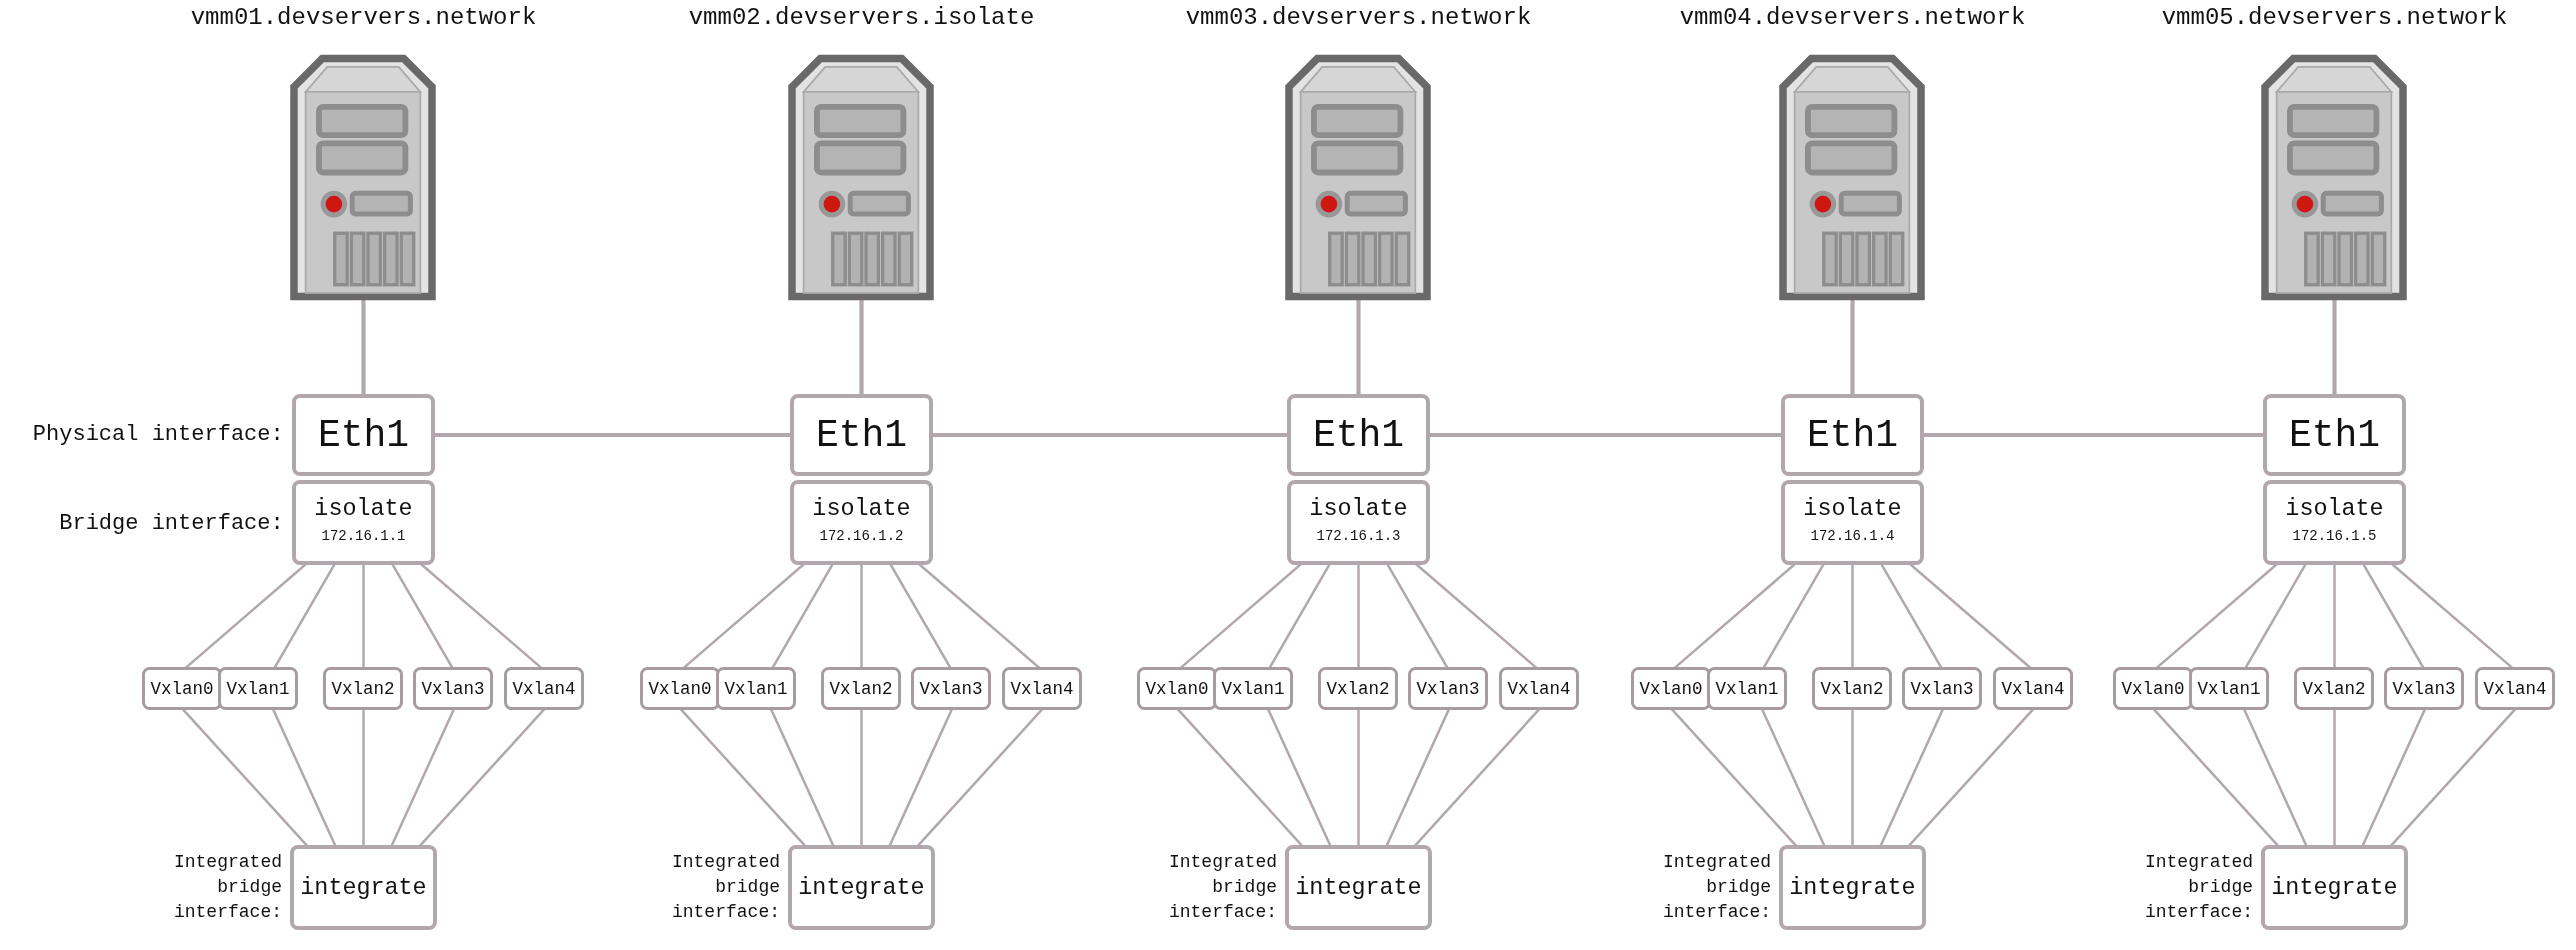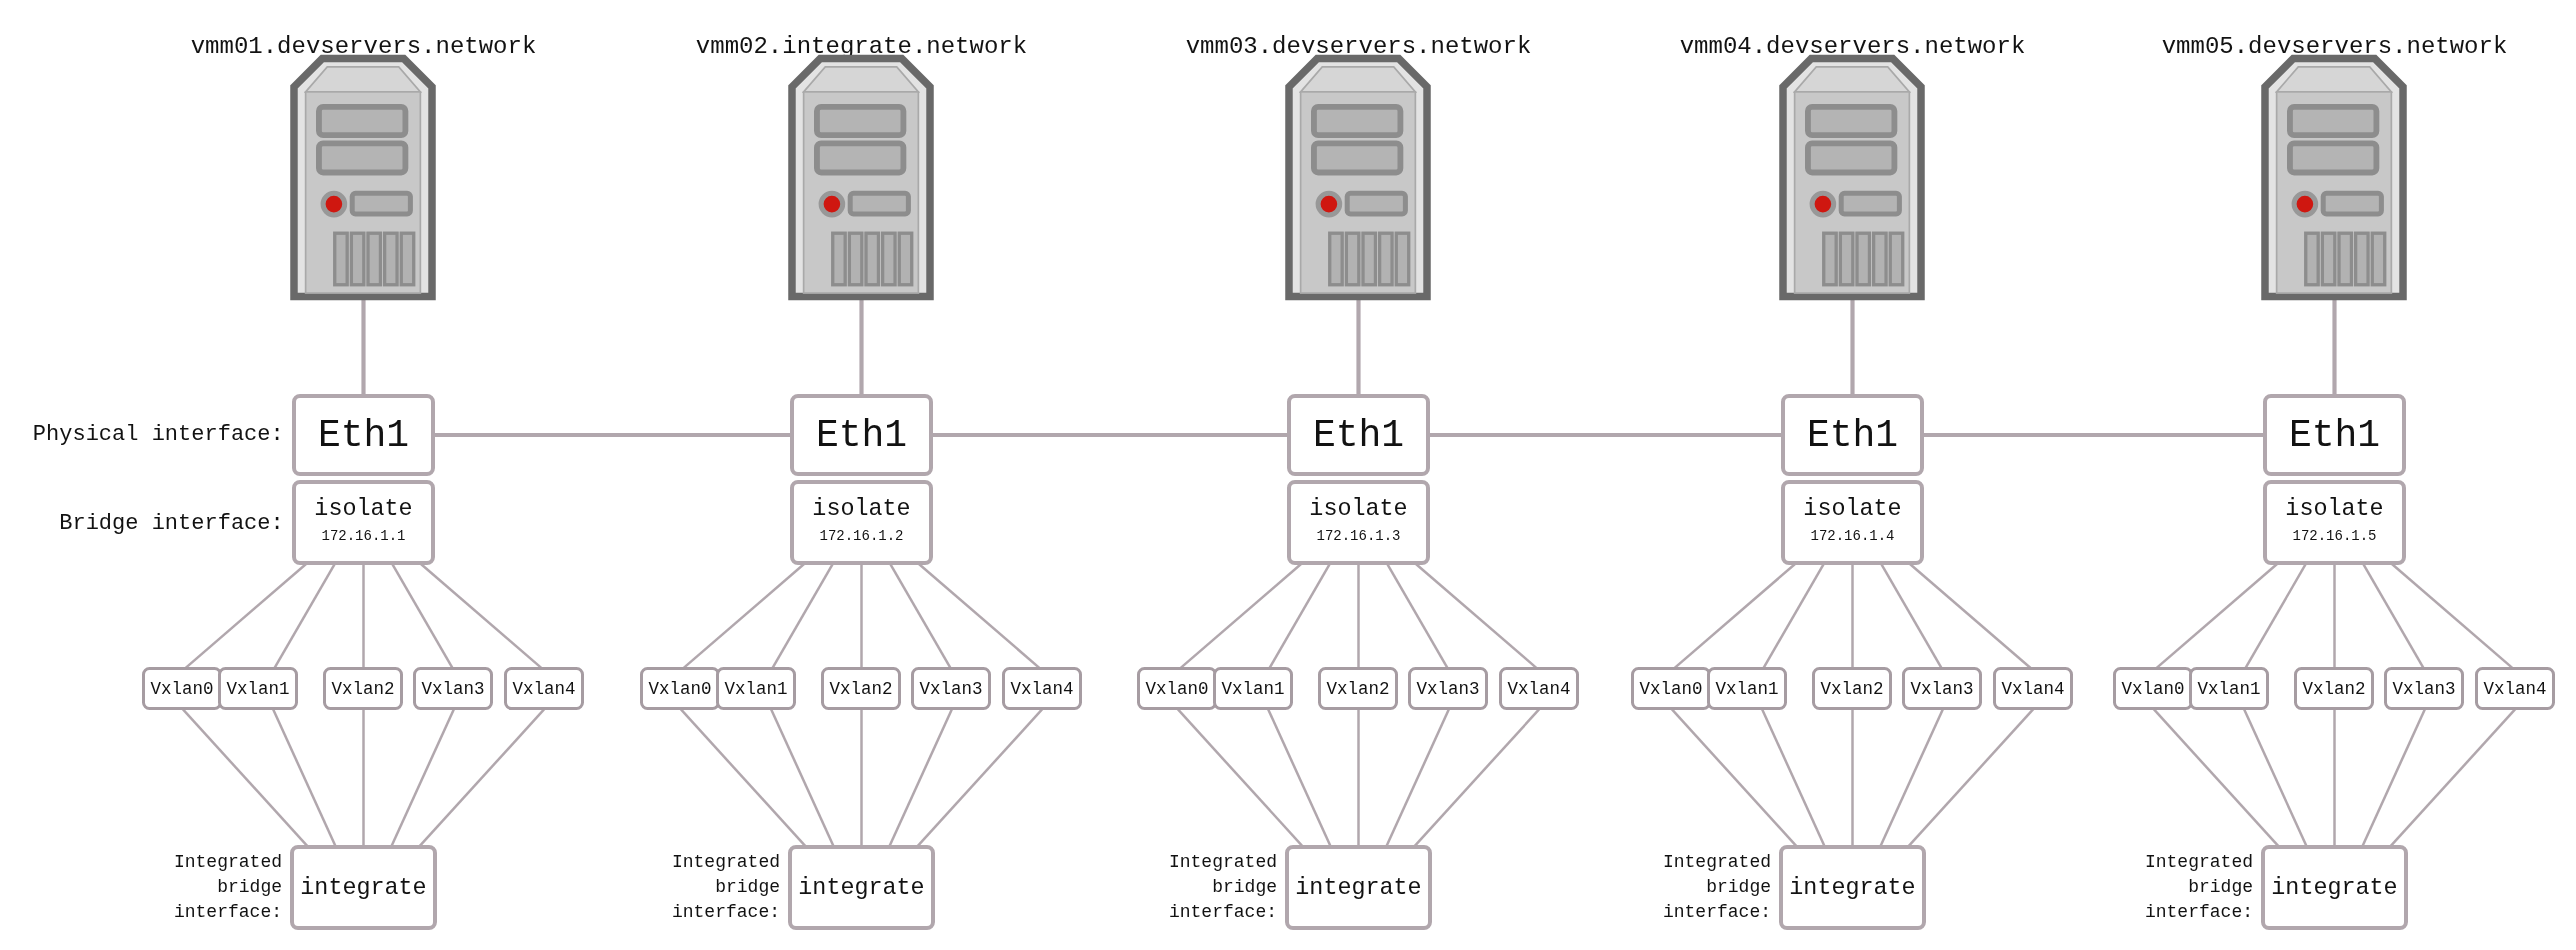--- a/index.html
+++ b/index.html
@@ -1,21 +1,21 @@
 <!DOCTYPE html>
 <html style="font-size:13.3px"><head>
 <meta charset="utf-8">
 <style>
   html,body{margin:0;padding:0;background:#ffffff;}
   #canvas{
     position:relative;width:2576px;height:950px;background:#ffffff;overflow:hidden;
     font-family:"Liberation Mono","DejaVu Sans Mono",monospace;color:#121212;
   }
   .column{position:absolute;top:0;width:501px;height:950px;}
-  .host{position:absolute;top:33px;left:0;width:501px;text-align:center;
+  .host{position:absolute;top:4px;left:0;width:501px;text-align:center;
         font-size:24px;line-height:27px;white-space:nowrap;z-index:2;}
   .server{position:absolute;left:176px;top:53px;z-index:2;}
   .node{position:absolute;box-sizing:border-box;background:#ffffff;
         border:4.2px solid #b1a7ad;border-radius:8px;display:flex;flex-direction:column;
         align-items:center;justify-content:center;text-align:center;z-index:2;}
   .eth{left:179px;top:394px;width:143px;height:82px;font-size:38px;}
   .bridge{left:179px;top:480px;width:143px;height:85px;}
   .bridge .bname{display:block;font-size:23.4px;line-height:28px;}
   .bridge .bip{display:block;font-size:14px;line-height:27px;white-space:nowrap;}
   .vxlan{top:667px;width:80px;height:43px;font-size:17.5px;border-width:3.3px;
@@ -95,21 +95,21 @@
         <line x1="83" y1="850" x2="236" y2="1018" stroke-width="3"></line>
         <line x1="268" y1="672" x2="191.5" y2="804" stroke-width="3"></line>
         <line x1="191.5" y1="850" x2="268" y2="1018" stroke-width="3"></line>
         <line x1="300" y1="672" x2="300" y2="804" stroke-width="3"></line>
         <line x1="300" y1="850" x2="300" y2="1018" stroke-width="3"></line>
         <line x1="332" y1="672" x2="408.5" y2="804" stroke-width="3"></line>
         <line x1="408.5" y1="850" x2="332" y2="1018" stroke-width="3"></line>
         <line x1="364" y1="672" x2="517" y2="804" stroke-width="3"></line>
         <line x1="517" y1="850" x2="364" y2="1018" stroke-width="3"></line>
       </svg>
-    <div class="host">vmm02.integrate.network</div>
+    <div class="host">vmm02.devservers.isolate</div>
     <svg class="server" width="148" height="249" viewBox="0 0 178 298">
       <path d="M6 40 L40 6 L138 6 L172 40 L172 292 L6 292 Z" fill="#e3e3e3" stroke="#696969" stroke-width="9"></path>
       <polygon points="20,46 46,16 132,16 158,46" fill="#d6d6d6" stroke="#a9a9a9" stroke-width="2"></polygon>
       <rect x="20" y="46" width="138" height="242" fill="#c8c8c8" stroke="#a9a9a9" stroke-width="2"></rect>
       <rect x="36" y="64" width="104" height="34" rx="5" fill="#b4b4b4" stroke="#8d8d8d" stroke-width="7"></rect>
       <rect x="36" y="108" width="104" height="35" rx="5" fill="#b4b4b4" stroke="#8d8d8d" stroke-width="7"></rect>
       <circle cx="54" cy="181" r="13" fill="#cf1710" stroke="#989898" stroke-width="6"></circle>
       <rect x="76" y="168" width="70" height="25" rx="4" fill="#b4b4b4" stroke="#8d8d8d" stroke-width="6"></rect>
       <g fill="#b2b2b2" stroke="#8d8d8d" stroke-width="4">
         <rect x="55" y="216" width="15" height="62"></rect>

